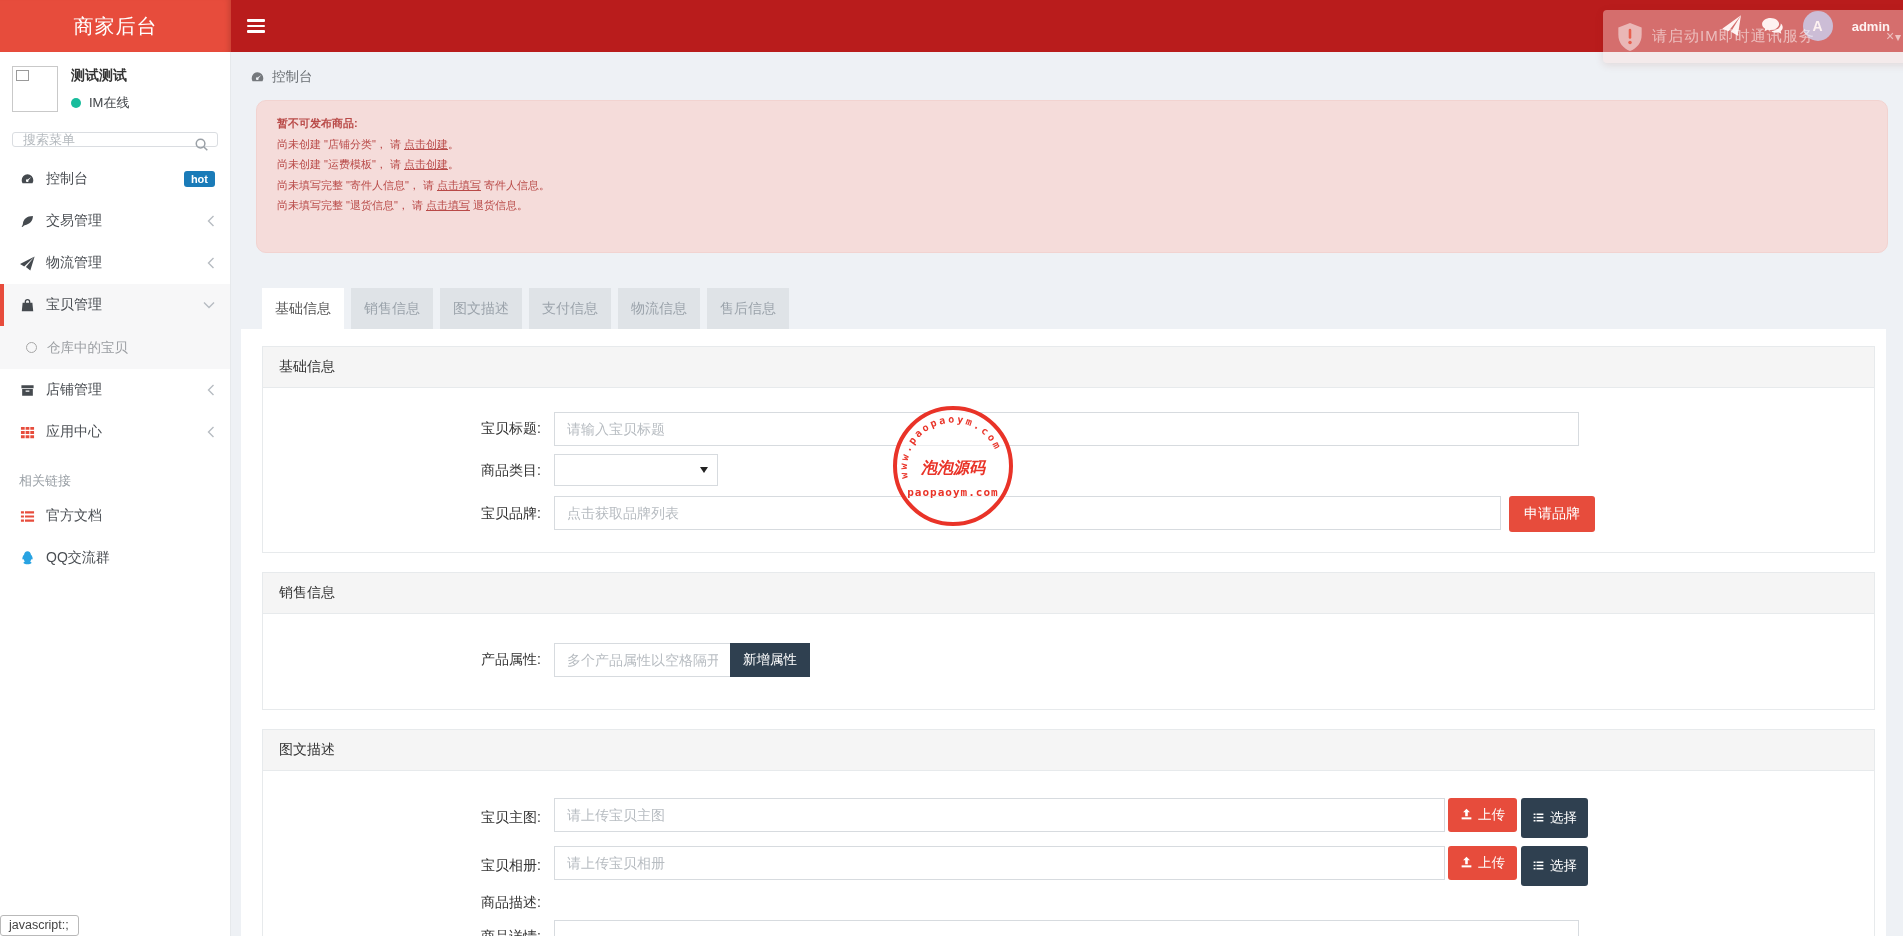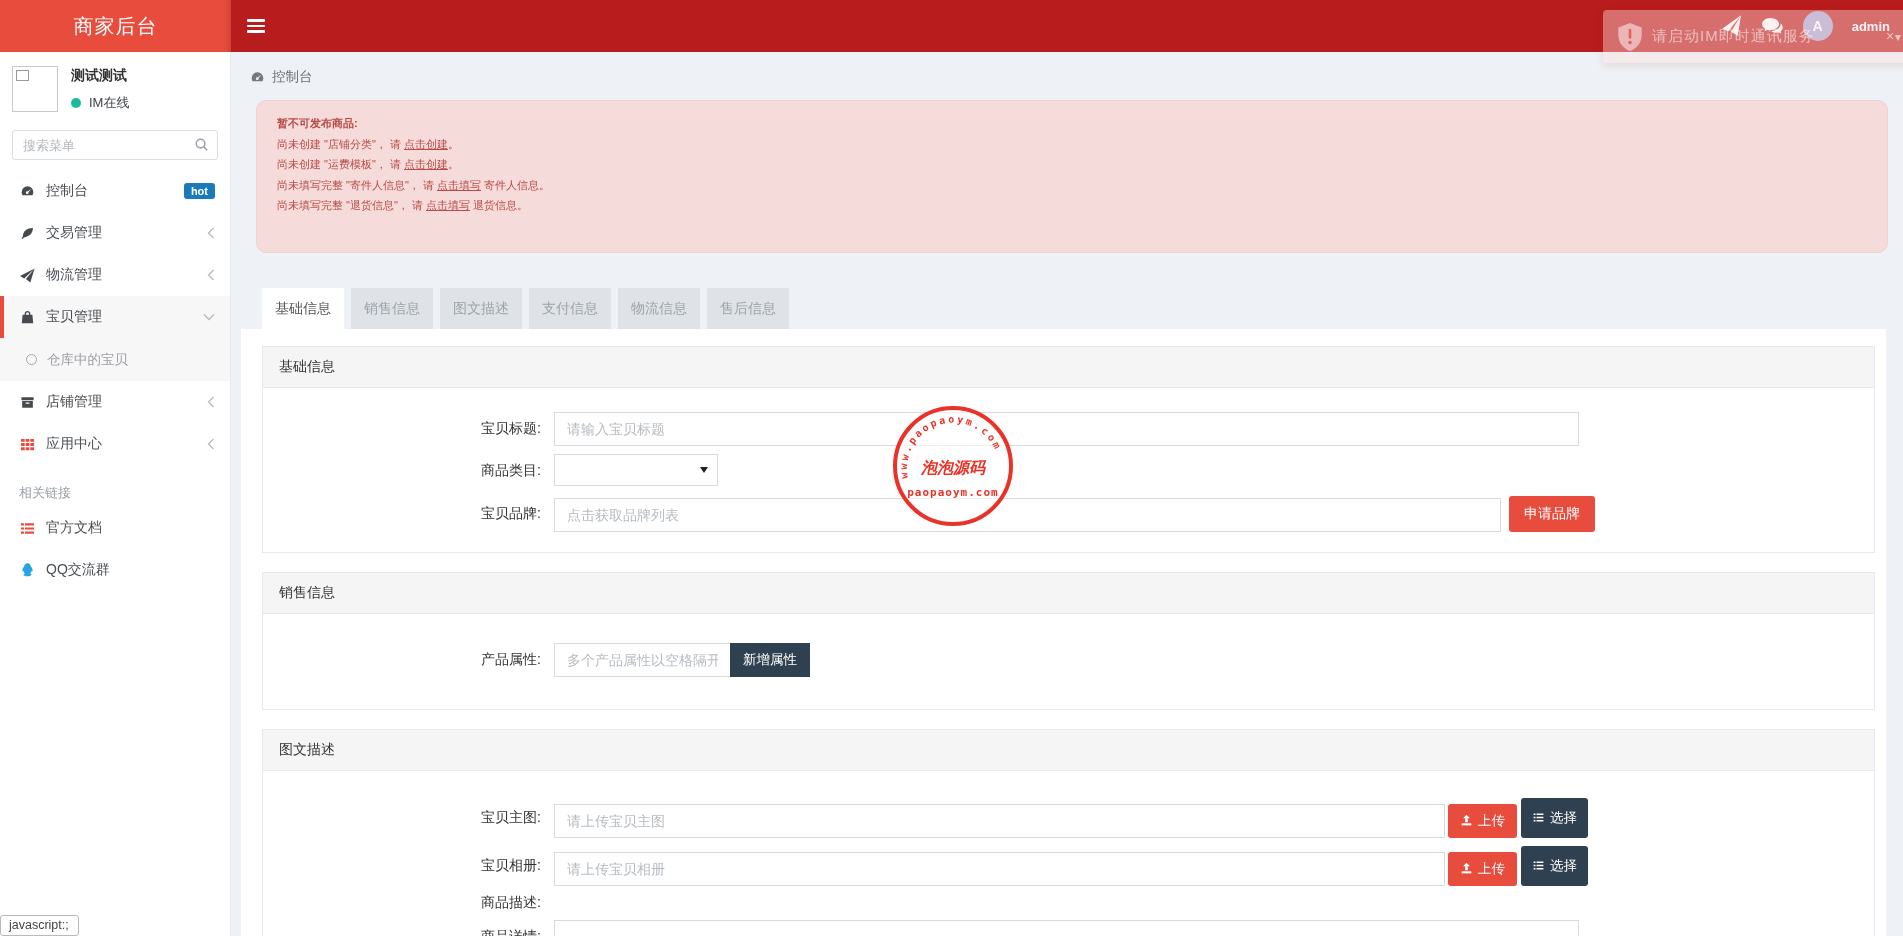--- a/index.html
+++ b/index.html
@@ -33,21 +33,21 @@
   .sidebar { position:absolute; top:52px; left:0; bottom:0; width:231px; background:#fff; border-right:1px solid #e6e9ec; z-index:10; }
   .profile { display:flex; padding:14px 12px 10px 12px; }
   .avatar-box { width:46px; height:46px; border:1px solid #c9c9c9; background:#fff; position:relative; }
   .avatar-box .broken { position:absolute; left:3px; top:3px; width:13px; height:11px; border:1px solid #9a9a9a; }
   .profile-info { margin-left:13px; padding-top:1px; }
   .profile-name { font-size:14px; font-weight:bold; color:#333; }
   .profile-status { display:flex; align-items:center; margin-top:9px; }
   .status-dot { width:10px; height:10px; border-radius:50%; background:#18bc9c; margin-right:8px; }
   .status-text { font-size:13px; color:#404448; }
   .search-wrap { margin:8px 12px 10px 12px; position:relative; }
-  .search-wrap input { width:100%; height:30px; border:1px solid #dadde1; border-radius:3px; padding:0 30px 0 10px; font-size:13px; color:#555; outline:none; font-family:inherit; }
+  .search-wrap input { width:100%; height:15px; border:1px solid #dadde1; border-radius:3px; padding:0 30px 0 10px; font-size:13px; color:#555; outline:none; font-family:inherit; }
   .search-wrap input::placeholder { color:#b3b8bd; }
   .search-ic { position:absolute; right:9px; top:7px; color:#9aa0a6; }
 
   .nav { }
   .nav-item { display:flex; align-items:center; height:42px; padding:0 15px 0 19px; font-size:14px; color:#4a4e53; cursor:pointer; }
   .nav-item .mico { width:16px; margin-right:11px; color:#454a4f; flex:none; display:flex; justify-content:center; }
   .nav-item .lbl { flex:1; }
   .badge-hot { background:#1a7bb8; color:#fff; font-size:11px; font-weight:bold; padding:2px 7px; border-radius:3px; }
   .chev { color:#b7bcc2; }
   .nav-group-open { background:#f7f7f8; }
@@ -77,21 +77,21 @@
   .panel { margin:0 11px 19px 21px; border:1px solid #e7eaec; background:#fff; }
   .panel-hd { background:#f5f5f5; border-bottom:1px solid #e7eaec; padding:11px 16px; font-size:14px; color:#333; }
   .panel-bd { padding:24px 0 20px 0; }
   .panel-bd.sales { padding:29px 0 32px 0; }
   .panel-bd.desc { padding:27px 0 20px 0; }
 
   .frow { display:flex; align-items:center; margin-bottom:8px; }
   .frow.top { align-items:flex-start; }
   .flabel { flex:0 0 278px; text-align:right; font-size:14px; color:#333; }
   .frow.top .flabel { padding-top:8px; }
-  .fctrl { margin-left:13px; display:flex; align-items:flex-end; }
+  .fctrl { margin-left:13px; display:flex; align-items:flex-start; }
   .txt { height:34px; border:1px solid #d7dbdf; padding:0 12px; font-size:14px; color:#333; outline:none; font-family:inherit; background:#fff; }
   .txt::placeholder { color:#b7bcc1; }
   textarea.txt { height:130px; padding-top:8px; resize:none; }
   .w-title { width:1025px; } .w-brand { width:947px; } .w-attr { width:177px; }
   .w-img { width:891px; } .w-desc { width:1025px; }
   .sel-wrap { position:relative; }
   select.sel { width:164px; height:32px; border:1px solid #d7dbdf; background:#fff; appearance:none; -webkit-appearance:none; padding:0 10px; font-family:inherit; outline:none; }
   .sel-caret { position:absolute; right:10px; top:13px; width:0; height:0; border-left:4.5px solid transparent; border-right:4.5px solid transparent; border-top:6px solid #222; pointer-events:none; }
 
   .btn { border:none; cursor:pointer; color:#fff; font-size:13.5px; border-radius:3px; display:inline-flex; align-items:center; justify-content:center; gap:5px; font-family:inherit; }

